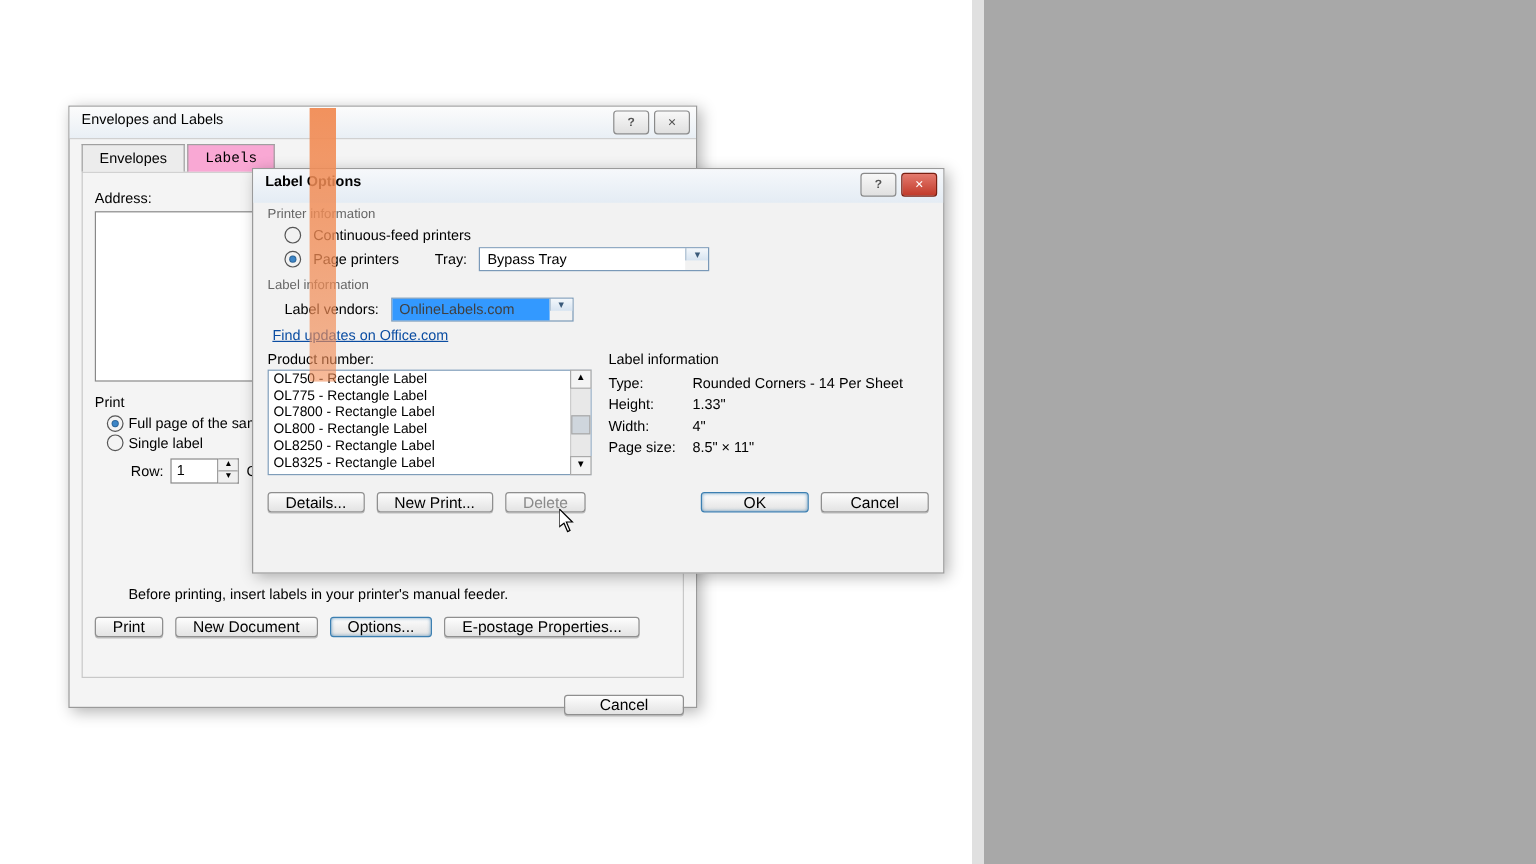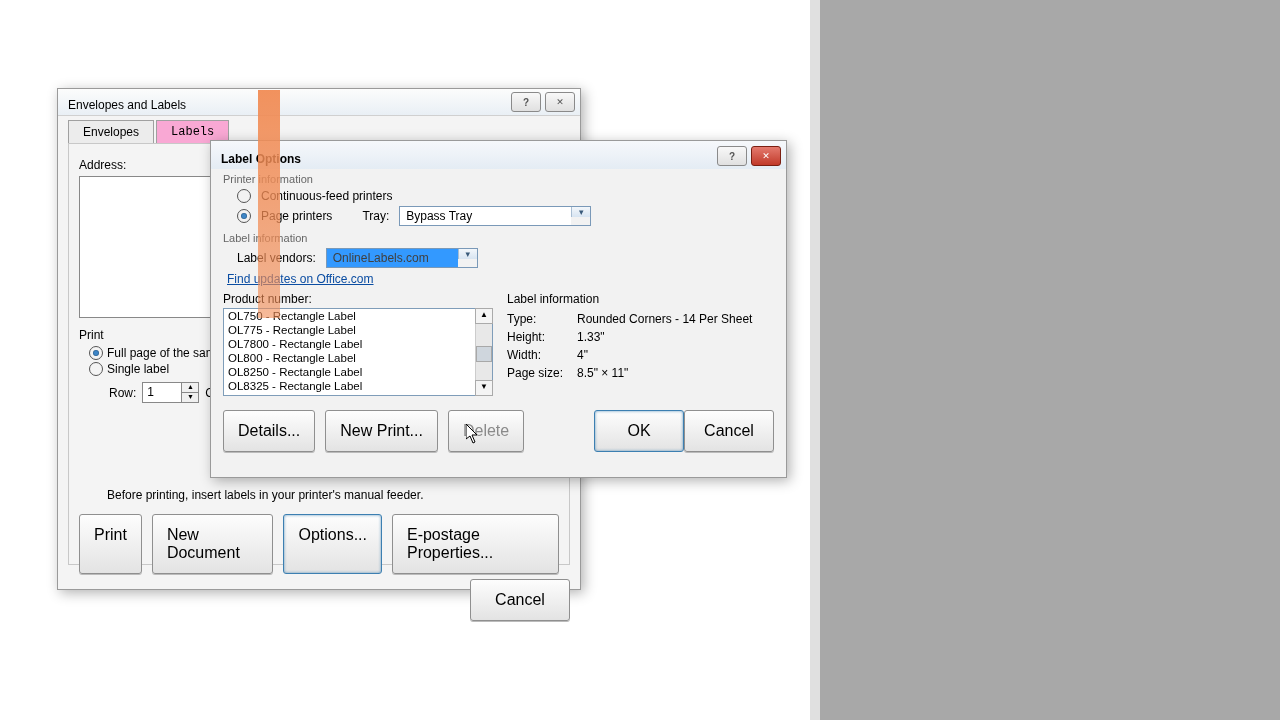--- a/index.html
+++ b/index.html
@@ -42,21 +42,21 @@
 
   
   .dialog {
     position: absolute;
     background: #f4f4f4;
     border: 1px solid #9a9a9a;
     box-shadow: 3px 3px 12px rgba(0,0,0,0.3);
   }
   .title-bar {
     display: flex;
-    align-items: flex-end;
+    align-items: flex-start;
     justify-content: space-between;
     padding: 3px 5px 3px 10px;
   }
   .title-bar.win7 {
     background: linear-gradient(#fcfcfc,#e9eff5);
     border-bottom: 1px solid #d0d0d0;
   }
   .title-text { font-size: 12px; }
   .title-btns { display:flex; gap:4px; }
   .win-btn {
@@ -136,23 +136,23 @@
     display:flex; flex-direction:column; border:1px solid #888; border-left:none;
   }
   .spin-btns div { width:16px; height:9px; background:#f0f0f0; border-bottom:1px solid #888; font-size:7px; text-align:center; line-height:8px; cursor:pointer; }
   .spin-btns div:last-child { border-bottom:none; }
   .before-text { margin-top: 85px; font-size:12px;margin-left:28px; }
   .env-buttons { display:flex; gap:10px; margin-top:12px; }
   .push-btn {
     background: linear-gradient(#fdfdfd,#e3e3e3);
     border:1px solid #8f8f8f;
     border-radius:3px;
-    padding: 11px 14px;
+    padding: 0 14px;
     cursor:pointer;
-    font-size:16px;
+    font-size:13px;
     box-shadow: 0 1px 0 #bbb;
   }
   .push-btn.default { border-color:#3c7fb1; box-shadow: 0 0 3px rgba(60,127,177,0.8) inset; }
   .push-btn.disabled { color:#8a8a8a; }
   .cancel-row { display:flex; justify-content:flex-end; margin: 14px 10px 0 0; }
 
   
   #opt-dialog {
     left: 210px; top: 140px;
     width: 575px; height: 336px;
@@ -201,21 +201,21 @@
   .vscroll .track { flex:1; position:relative; }
   .vscroll .thumb {
     position:absolute; left:0; right:0; height:14px; top:40%;
     background:#cfd6dd; border:1px solid #a8a8a8;
   }
   .info-col { flex:1; }
   .info-title { margin-bottom:6px; }
   .info-grid { display:grid; grid-template-columns: 70px 1fr; row-gap:4px; font-size:12px; }
   .opt-buttons { display:flex; justify-content:space-between; align-items:center; margin-top:14px; }
   .opt-buttons .left-btns { display:flex; gap:10px; }
-  .opt-buttons .right-btns { display:flex; }
+  .opt-buttons .right-btns { display:flex; gap:10px; }
 
   
   .cursor {
     position:absolute;
     left: 466px; top: 424px;
     width: 14px; height: 20px;
     z-index: 60;
     pointer-events:none;
   }
 </style>

